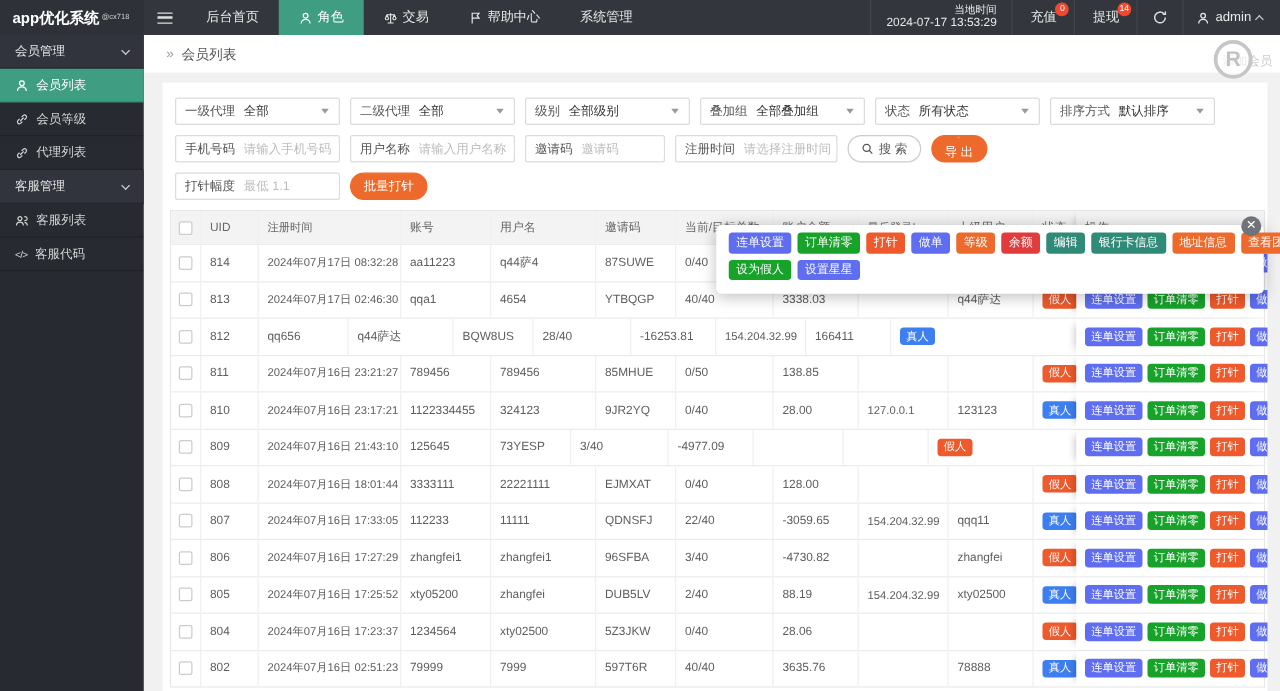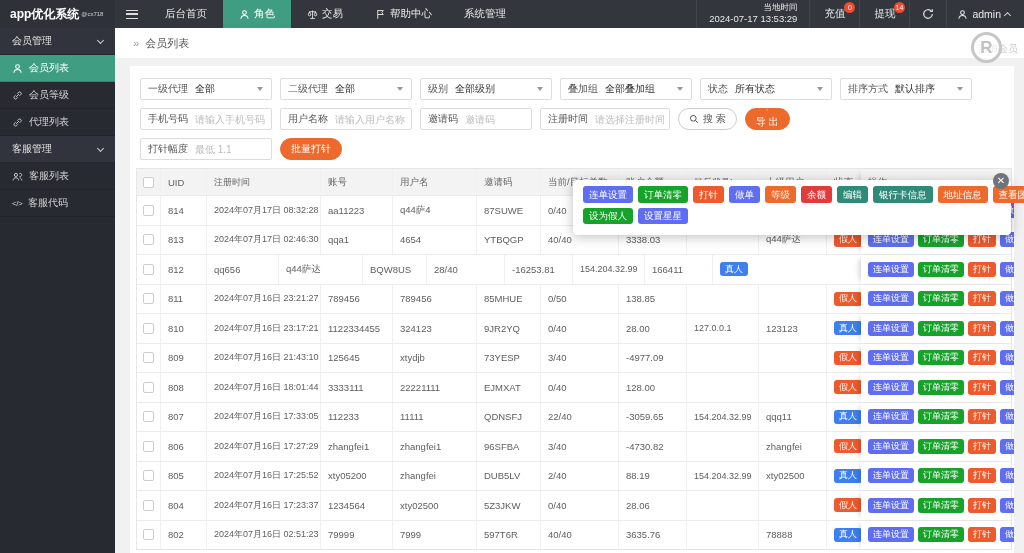--- a/index.html
+++ b/index.html
@@ -428,21 +428,20 @@
     </div>
   </div>
 
   <div class="trow">
     <div class="td c-check">
             <span class="checkbox"></span>
           </div>
     <div class="td c-uid">809</div>
     <div class="td c-time">2024年07月16日 21:43:10</div>
     <div class="td c-account">125645</div>
-    <div class="td c-username">xtydjb</div>
     <div class="td c-invite">73YESP</div>
     <div class="td c-progress">3/40</div>
     <div class="td c-balance">-4977.09</div>
     <div class="td c-ip"></div>
     <div class="td c-parent"></div>
     <div class="td c-status">
             <span class="badge badge-fake">假人</span>
           </div>
     <div class="row-actions">
       <span class="rbtn btn-indigo">连单设置</span>

